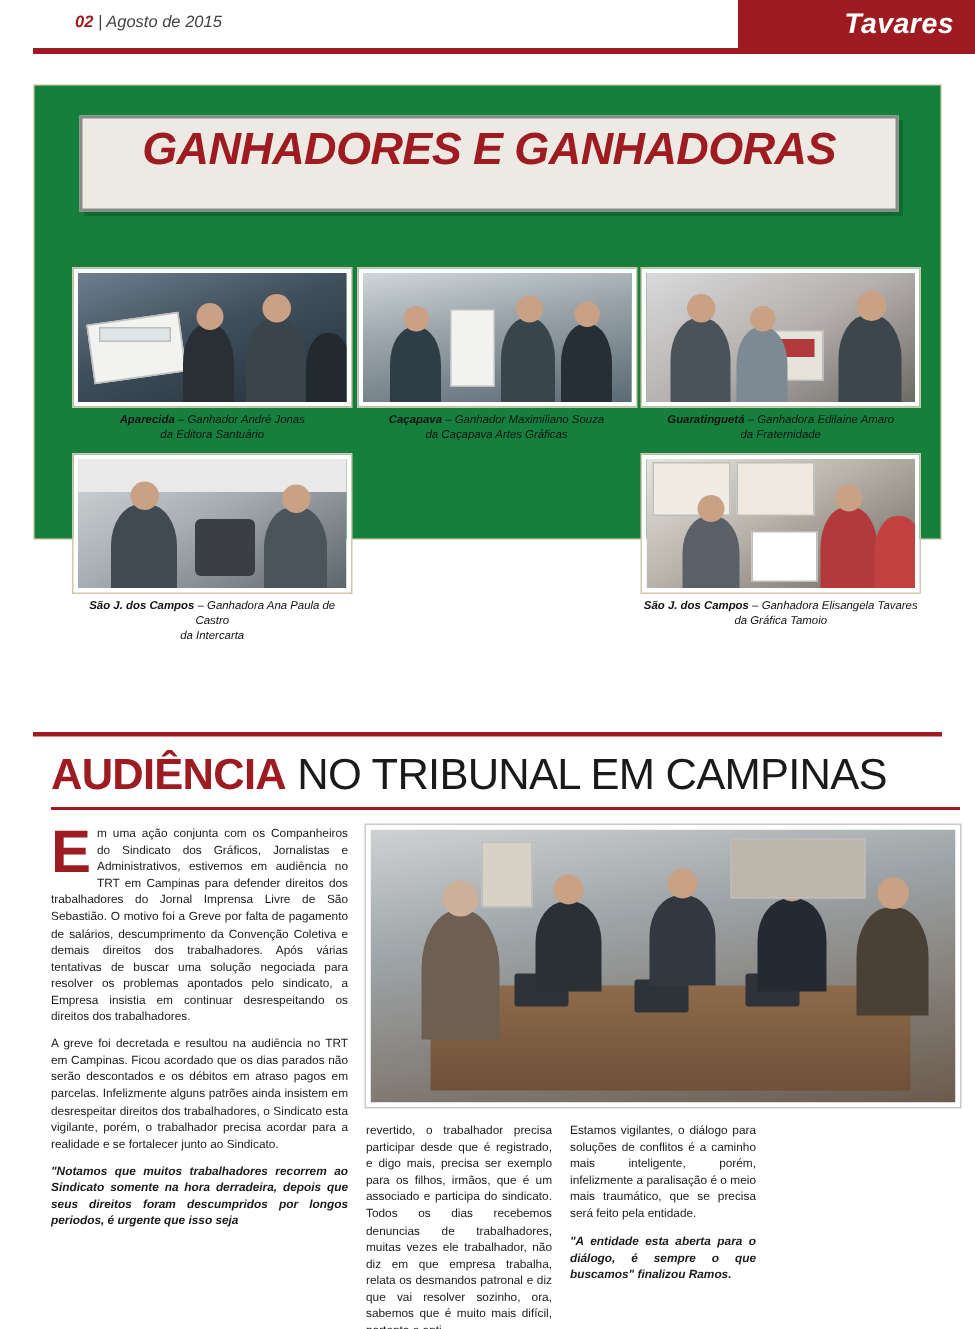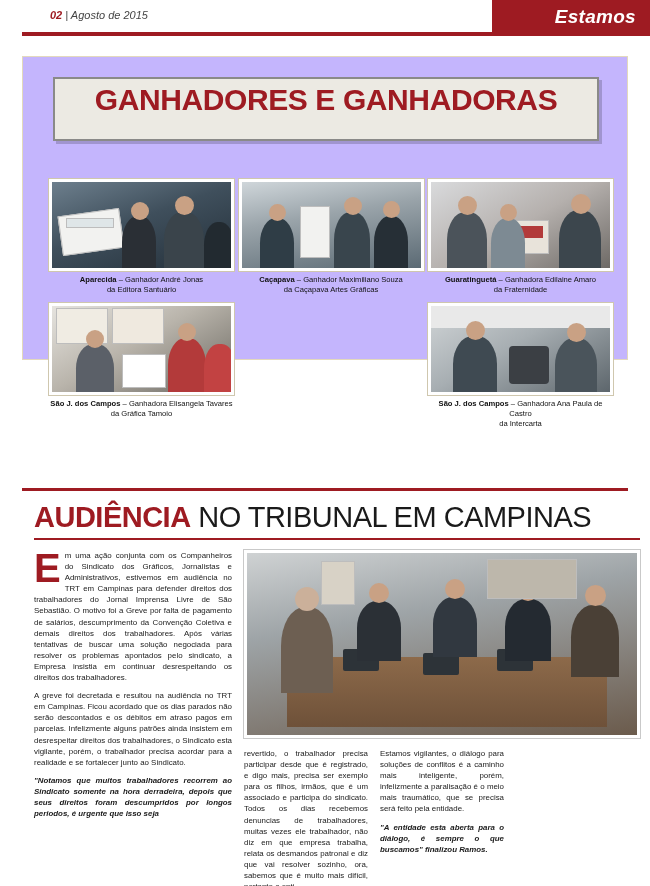--- a/index.html
+++ b/index.html
@@ -34,22 +34,23 @@
   }
   .folio {
     position:absolute; left:30px; top:9px;
     font-size:11px; color:#444; font-style:italic;padding-left:20px;
   }
   .folio .num { color:#9e1b22; font-weight:bold; font-style:italic; }
 
   
   .winners {
     position:absolute; left:22px; top:56px; width:606px; height:304px;
-    background:#c4b5fd;
+    background:#15803d;
     border:1px solid #e3d9bd;
+    font-style:italic;
   }
   .wtitle-box {
     position:absolute; left:30px; top:20px; width:546px; height:64px;
     background:#eceae3;
     border:2px solid #8a8a88;
     box-shadow: 3px 3px 0 rgba(0,0,0,0.18);
   }
   .wtitle-1 {
     position:absolute; left:0; top:4px; width:100%;
     text-align:center; font-size:30px; font-weight:bold; color:#9e1b22;
@@ -147,21 +148,21 @@
 
 <div class="page">
 
   <div class="masthead">
     <div class="folio">
       <span class="num">02</span>
       <span>|</span>
       <span>Agosto de 2015</span>
     </div>
     <div class="masthead-red"></div>
-    <div class="masthead-logo">Estamos</div>
+    <div class="masthead-logo">Tavares</div>
     <div class="masthead-bar"></div>
   </div>
 
   <div class="winners">
 
     <div class="wtitle-box">
       <div class="wtitle-1">GANHADORES E GANHADORAS</div>
     </div>
 
 
@@ -226,54 +227,54 @@
             <span>da Fraternidade</span>
           </div>
         </div>
 
       </div>
 
       <div class="row row2">
 
 
         <div class="cell">
+          <div class="photo p6">
+            <div class="ph-bg"></div>
+            <div class="prod" style="left:0; top:0; width:185px; height:22px; background:#e9e9e9; border:none;"></div>
+            <div class="prod" style="left:78px; top:40px; width:40px; height:38px; background:#3b3f44; border:none; border-radius:4px;"></div>
+            <div class="pers" style="left:22px; top:30px; width:44px; height:62px; background:#3f4a52;"></div>
+            <div class="pers h" style="left:35px; top:15px; width:19px; height:19px;"></div>
+            <div class="pers" style="left:124px; top:32px; width:42px; height:60px; background:#4a545b;"></div>
+            <div class="pers h" style="left:136px; top:17px; width:19px; height:19px;"></div>
+          </div>
+          <div class="caption">
+            <b class="loc">São J. dos Campos</b>
+            <span>–</span>
+            <span>Ganhadora Ana Paula de Castro</span><br>
+            <span>da Intercarta</span>
+          </div>
+        </div>
+
+        <div class="cell">
           <div class="photo p5">
             <div class="ph-bg"></div>
             <div class="prod" style="left:4px; top:2px; width:52px; height:36px; background:#f0ece3;"></div>
             <div class="prod" style="left:60px; top:2px; width:52px; height:36px; background:#efe9df;"></div>
             <div class="prod" style="left:70px; top:48px; width:44px; height:34px; background:#ffffff;"></div>
             <div class="pers" style="left:24px; top:38px; width:38px; height:54px; background:#5b6068;"></div>
             <div class="pers h" style="left:34px; top:24px; width:18px; height:18px;"></div>
             <div class="pers" style="left:116px; top:32px; width:38px; height:60px; background:#b33a3a;"></div>
             <div class="pers h" style="left:126px; top:17px; width:18px; height:18px;"></div>
             <div class="pers" style="left:152px; top:38px; width:32px; height:54px; background:#c24242;"></div>
           </div>
           <div class="caption">
             <b class="loc">São J. dos Campos</b>
             <span>–</span>
             <span>Ganhadora Elisangela Tavares</span><br>
             <span>da Gráfica Tamoio</span>
-          </div>
-        </div>
-
-        <div class="cell">
-          <div class="photo p6">
-            <div class="ph-bg"></div>
-            <div class="prod" style="left:0; top:0; width:185px; height:22px; background:#e9e9e9; border:none;"></div>
-            <div class="prod" style="left:78px; top:40px; width:40px; height:38px; background:#3b3f44; border:none; border-radius:4px;"></div>
-            <div class="pers" style="left:22px; top:30px; width:44px; height:62px; background:#3f4a52;"></div>
-            <div class="pers h" style="left:35px; top:15px; width:19px; height:19px;"></div>
-            <div class="pers" style="left:124px; top:32px; width:42px; height:60px; background:#4a545b;"></div>
-            <div class="pers h" style="left:136px; top:17px; width:19px; height:19px;"></div>
-          </div>
-          <div class="caption">
-            <b class="loc">São J. dos Campos</b>
-            <span>–</span>
-            <span>Ganhadora Ana Paula de Castro</span><br>
-            <span>da Intercarta</span>
           </div>
         </div>
 
       </div>
     </div>
   </div>
 
   <div class="div-rule"></div>
 
   <div class="article">

